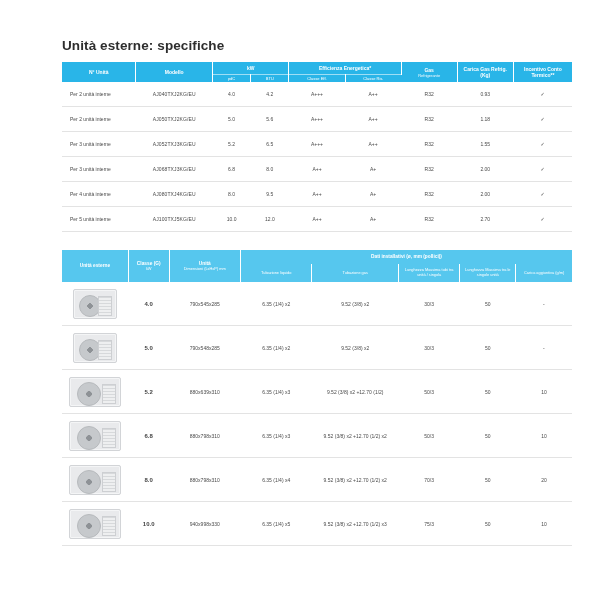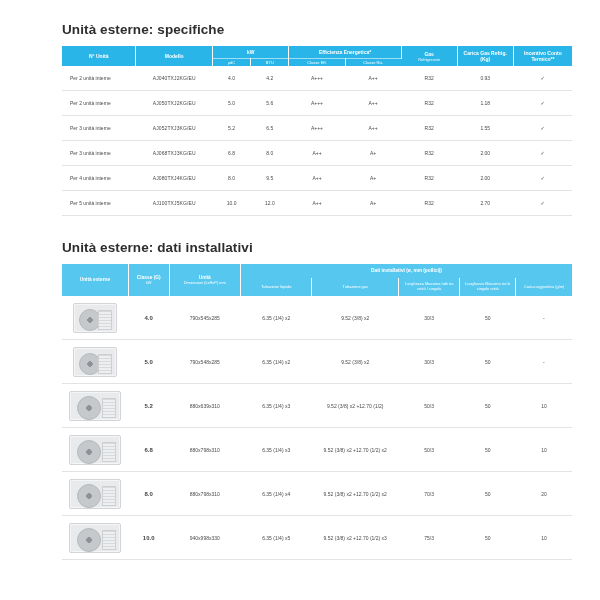--- a/index.html
+++ b/index.html
@@ -13,21 +13,21 @@
   .page {
     width: 600px; height: 600px;
     position: relative;
     overflow: hidden;
     padding: 16px 28px 0 62px;
   }
   h2.section-title {
     font-size: 13.5px;
     font-weight: bold;
     color: #2e2e2e;
-    margin: 6px 0 9px 0;
+    margin: 22px 0 9px 0;
     letter-spacing: 0.1px;
   }
   table {
     border-collapse: collapse;
     width: 100%;
     table-layout: fixed;
   }
   
   .t1 { font-size: 4.6px; }
   .t1 thead th {
@@ -243,21 +243,20 @@
         <td>A+</td>
         <td>R32</td>
         <td>2.70</td>
         <td class="check">✓</td>
       </tr>
     </tbody>
   </table>
 
   <div class="divider-space"></div>
 
-  <h2 class="section-title">Unità esterne: dati installativi</h2>
 
   <table class="t2">
     <colgroup>
       <col style="width:13%">
         <col style="width:8%">
         <col style="width:14%">
       <col style="width:14%">
         <col style="width:17%">
       <col style="width:12%">
         <col style="width:11%">

